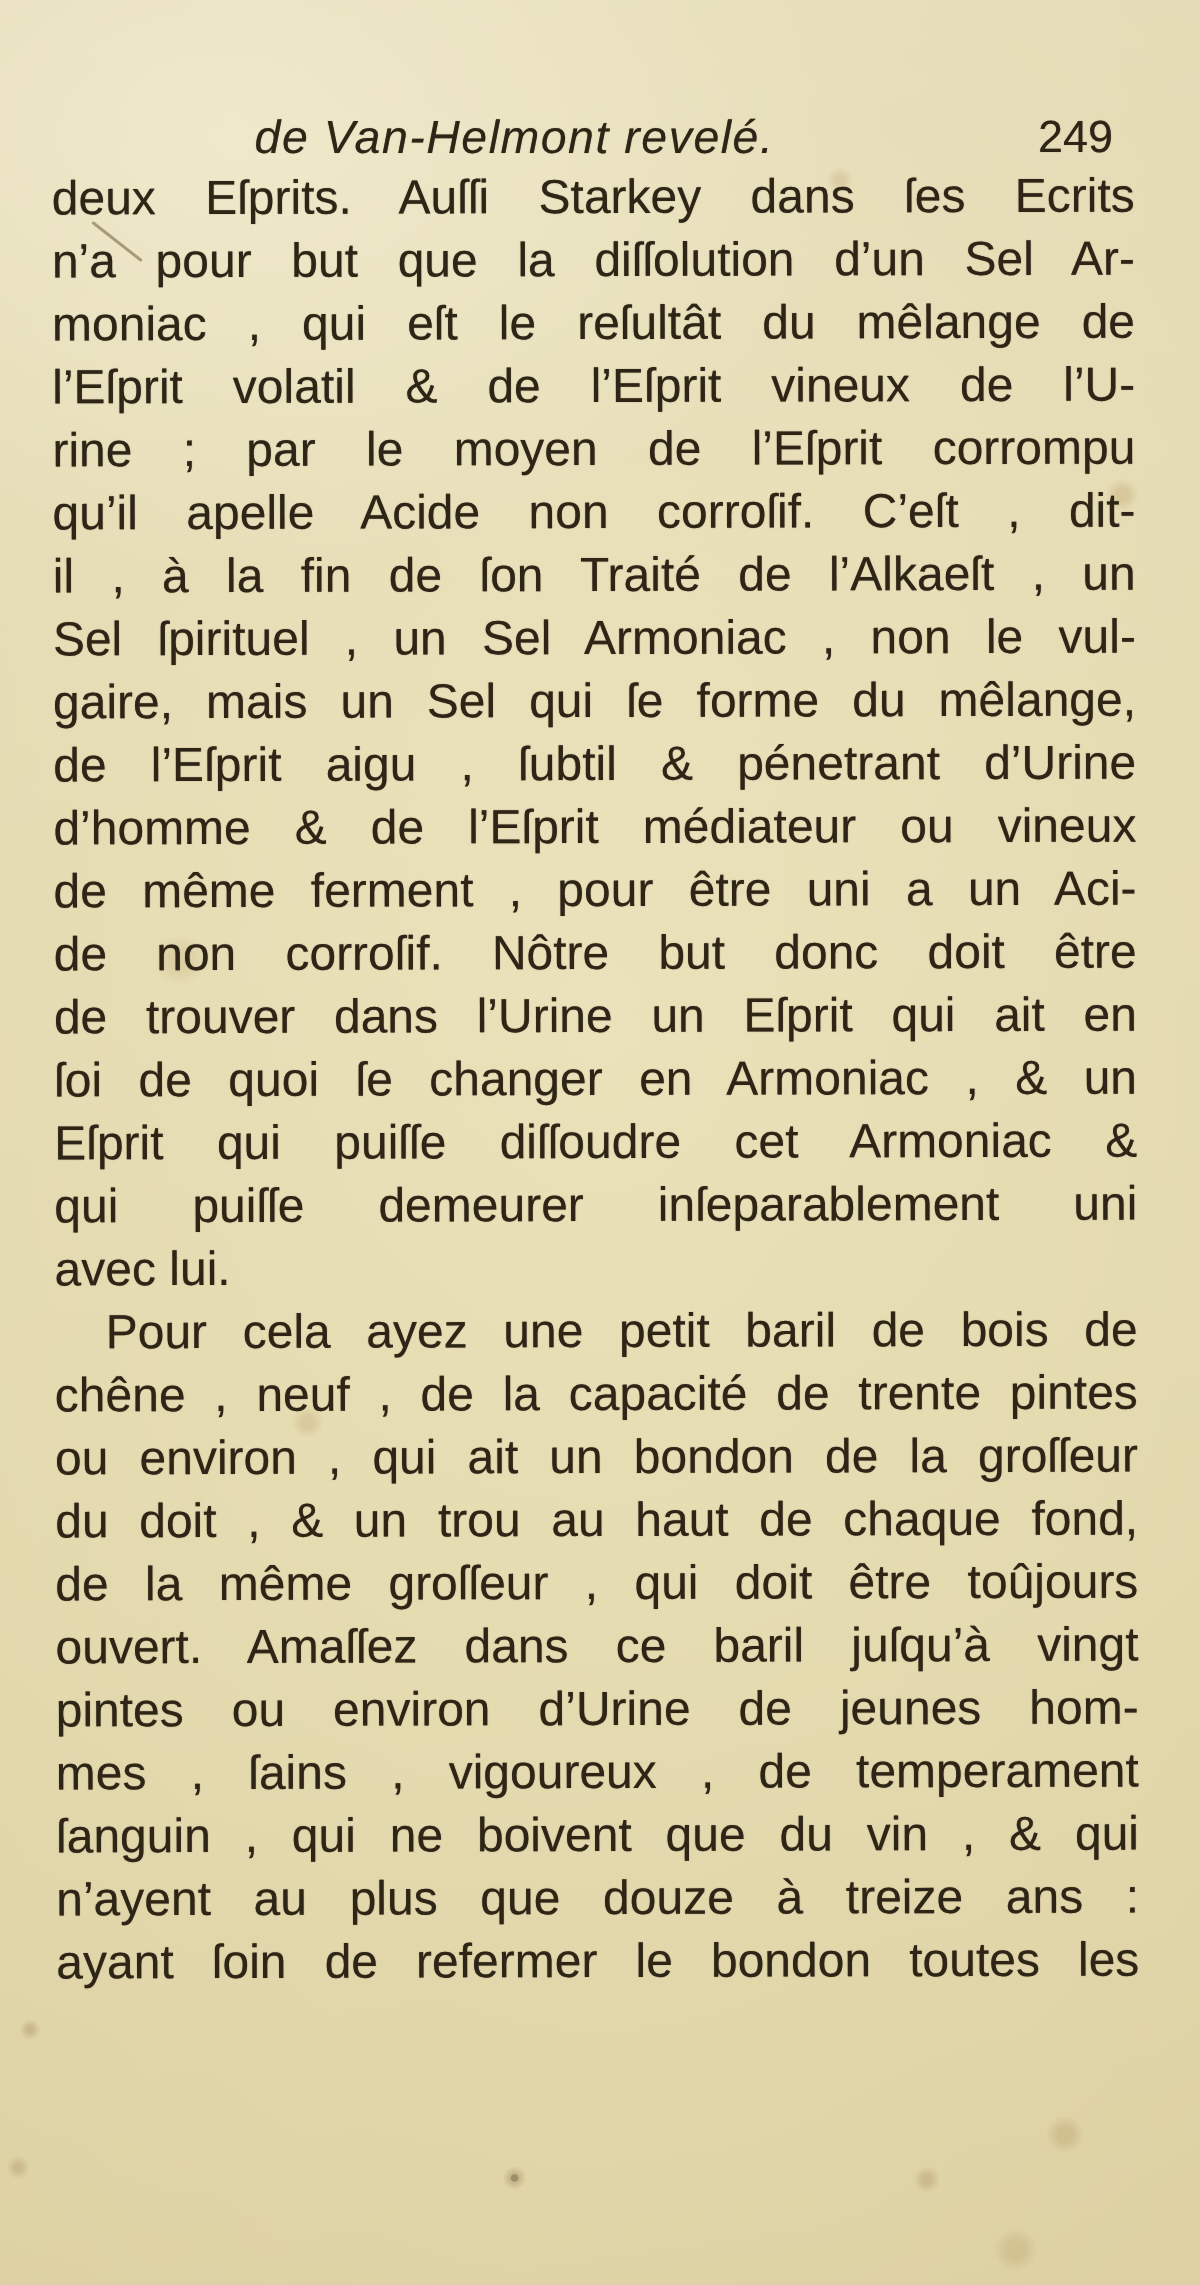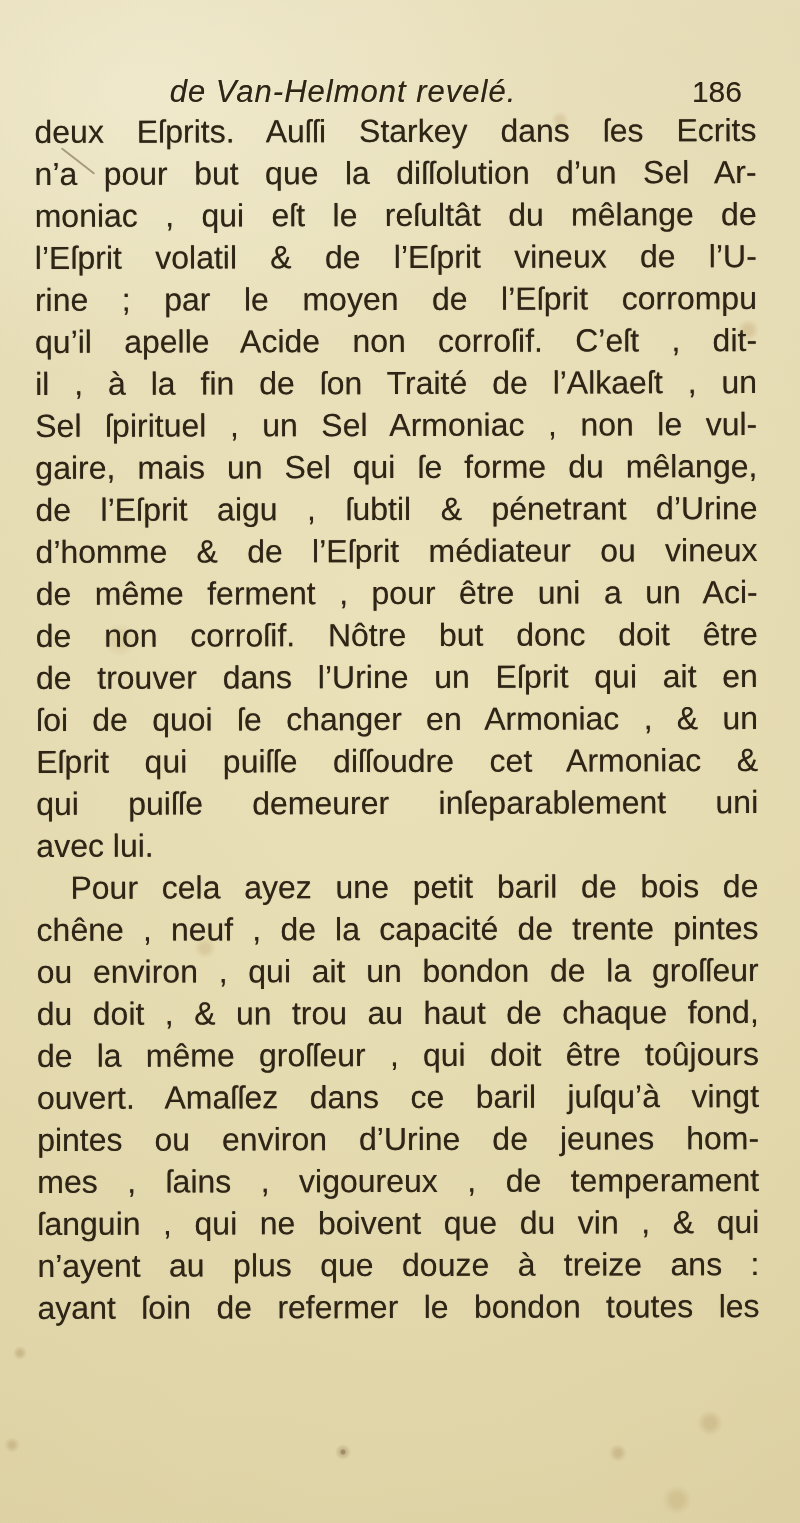--- a/index.html
+++ b/index.html
@@ -89,21 +89,21 @@
   }
 </style>
 </head>
 <body>
 
 <div class="page">
   <div class="scratch"></div>
 
   <div class="running-header">
     <div class="header-title">de Van-Helmont revelé.</div>
-    <div class="page-number">186</div>
+    <div class="page-number">249</div>
   </div>
 
   <div class="text-block">
     <div class="line">deux Eſprits. Auſſi Starkey dans ſes Ecrits</div>
     <div class="line">n’a pour but que la diſſolution d’un Sel Ar-</div>
     <div class="line">moniac , qui eſt le reſultât du mêlange de</div>
     <div class="line">l’Eſprit volatil &amp; de l’Eſprit vineux de l’U-</div>
     <div class="line">rine ; par le moyen de l’Eſprit corrompu</div>
     <div class="line">qu’il apelle Acide non corroſif. C’eſt , dit-</div>
     <div class="line">il , à la fin de ſon Traité de l’Alkaeſt , un</div>

